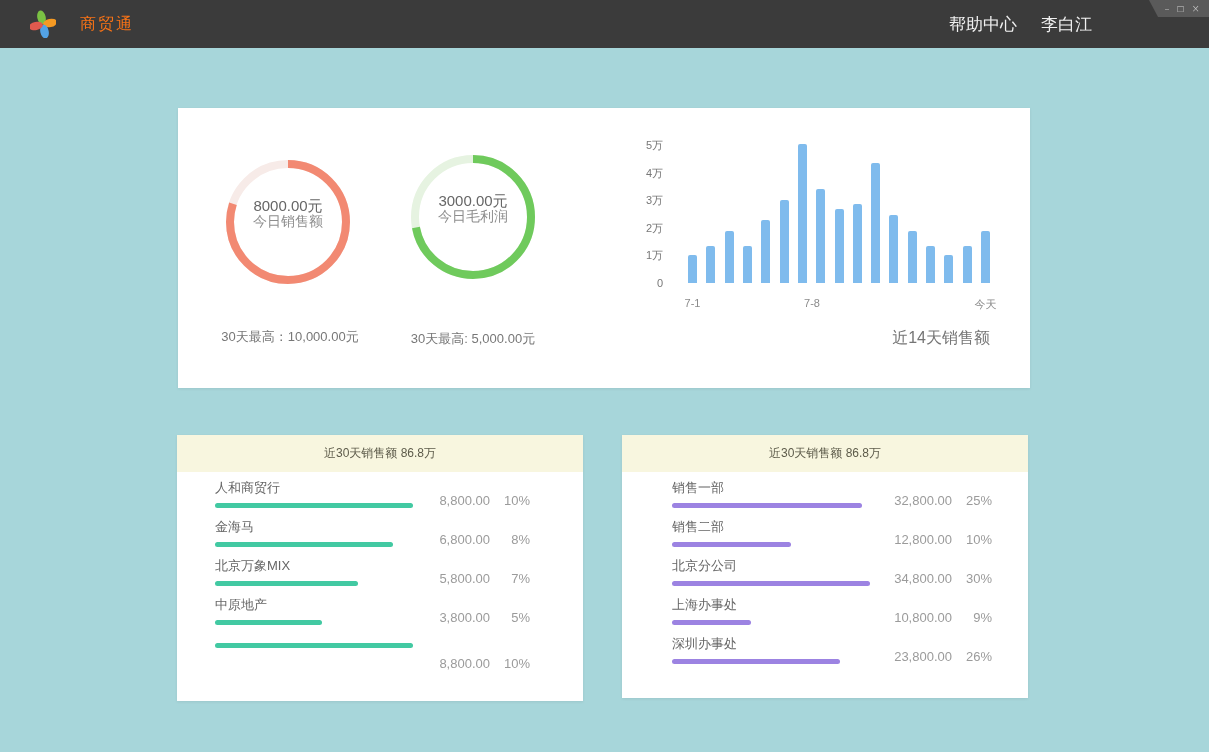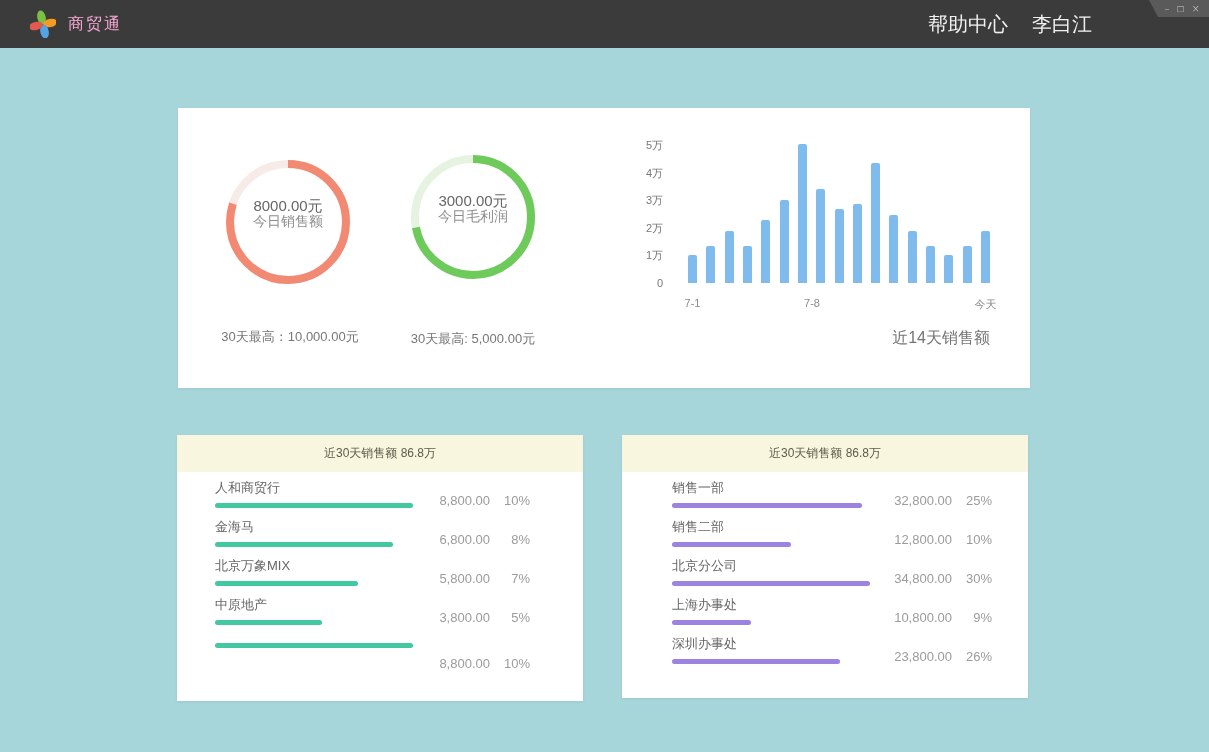--- a/index.html
+++ b/index.html
@@ -2,23 +2,23 @@
 <html><head>
 <meta charset="utf-8">
 <style>
   * { margin:0; padding:0; box-sizing:border-box; }
   html,body { width:1209px; height:752px; overflow:hidden; }
   body { font-family:"Liberation Sans","DejaVu Sans",sans-serif; font-weight:300; background:#a7d6da; position:relative; }
 
   
   .titlebar { position:relative; height:48px; background:#3b3b3b; display:flex; align-items:center; }
   .logo { margin-left:30px; width:26px; height:28px; display:inline-block; }
-  .app-title { color:#f9a8d4; font-size:16px; margin-left:12px; letter-spacing:2px; }
+  .app-title { color:#f97316; font-size:16px; margin-left:24px; letter-spacing:2px; }
   .titlebar-links { margin-left:auto; margin-right:117px; display:flex; gap:24px; }
-  .titlebar-links a { color:#f0f0f0; font-size:20px; text-decoration:none; cursor:pointer; }
+  .titlebar-links a { color:#f0f0f0; font-size:17px; text-decoration:none; cursor:pointer; }
   .win-controls { position:absolute; top:0; right:0; width:60px; height:17px; background:#5a5a5a;
     clip-path:polygon(0 0,100% 0,100% 100%,9px 100%); display:flex; align-items:center;
     justify-content:flex-end; gap:8px; padding-right:9px; }
   .win-btn { color:#cfcfcf; font-size:10px; line-height:10px; cursor:pointer; font-family:"DejaVu Sans",sans-serif; }
 
   
   .card { position:absolute; background:#ffffff; box-shadow:0 1px 3px rgba(0,0,0,0.07); }
   #overview-card { left:178px; top:108px; width:852px; height:280px; }
   #customers-card { left:177px; top:435px; width:406px; height:266px; }
   #departments-card { left:622px; top:435px; width:406px; height:263px; }

